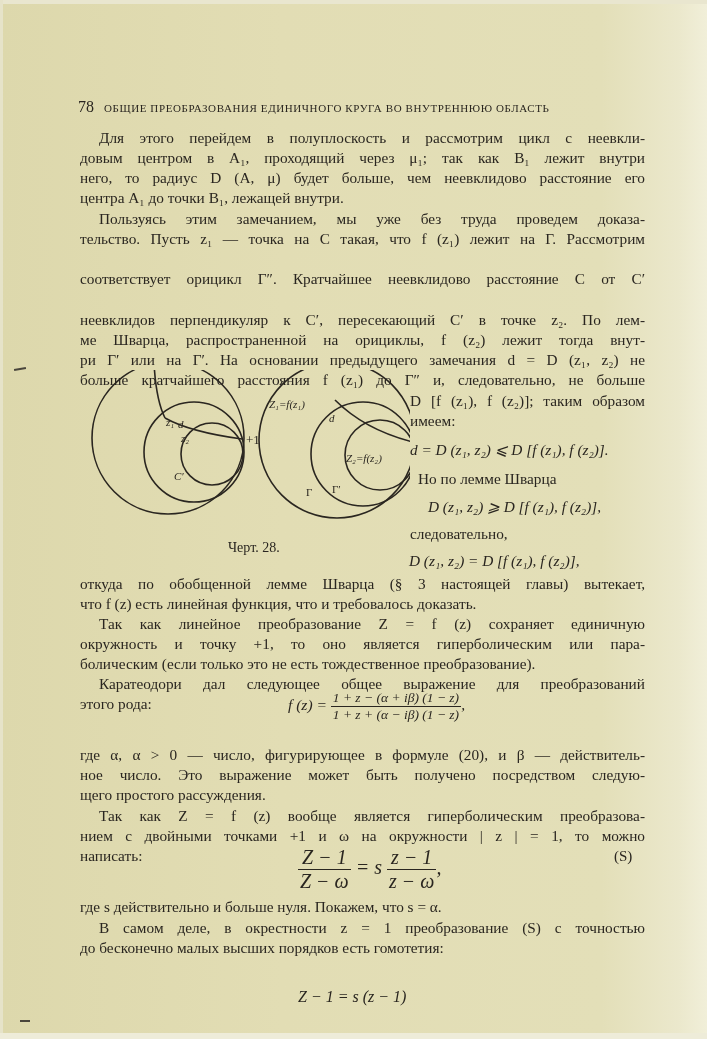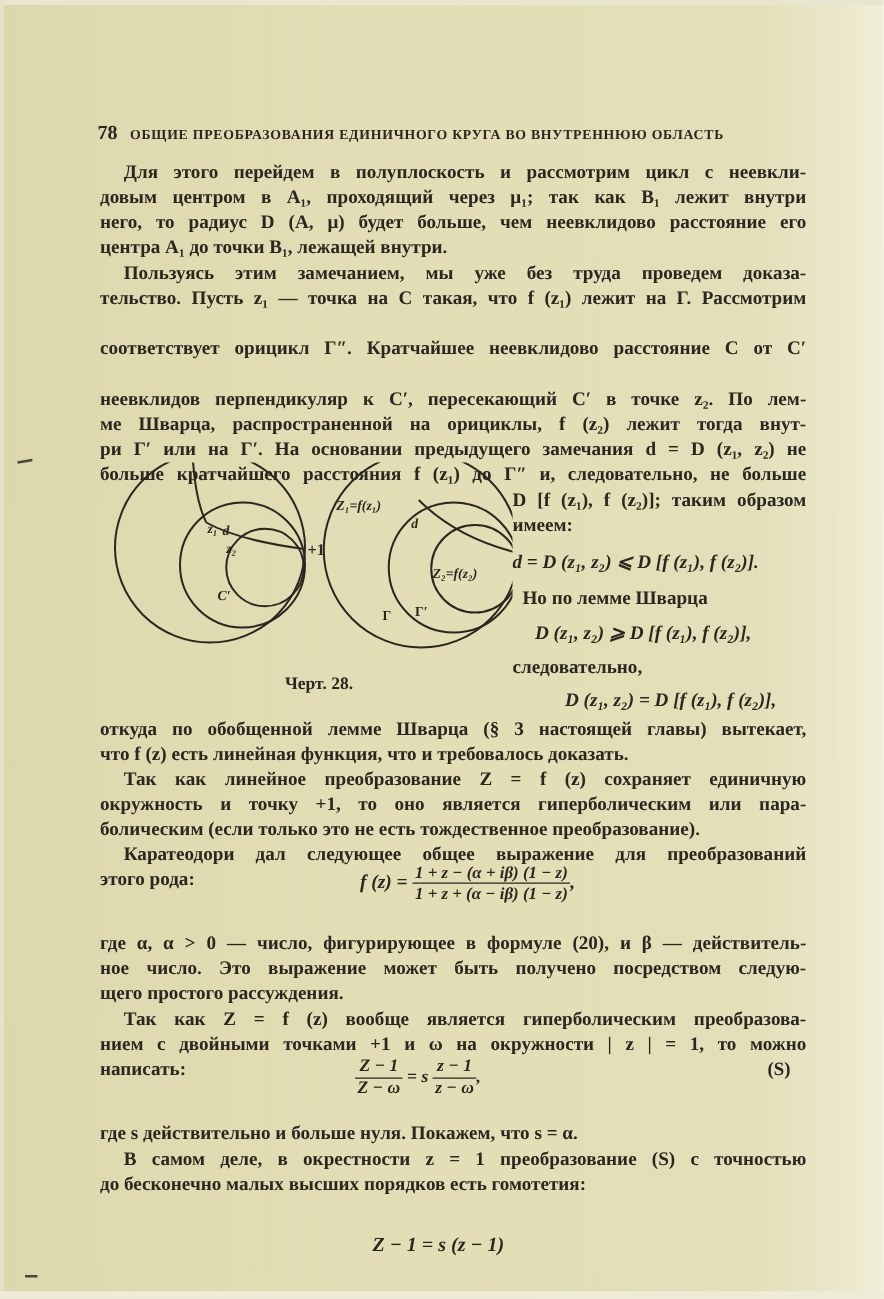--- a/index.html
+++ b/index.html
@@ -5,21 +5,21 @@
   html, body { margin:0; padding:0; }
   body {
     width:707px; height:1039px; overflow:hidden; position:relative;
     background: linear-gradient(90deg, #ddd8ac 0%, #e2ddb4 40%, #e3dfb8 85%, #ebe8cc 96%, #f1efd9 100%);
     font-family: "Liberation Serif", "DejaVu Serif", serif;
     color:#2a2620;
   }
   .topstrip { position:absolute; left:0; top:0; width:707px; height:4px; background:#e9e6cf; }
   .botstrip { position:absolute; left:0; bottom:0; width:707px; height:6px; background:#eeecd9; }
   .leftstrip { position:absolute; left:0; top:0; width:3px; height:1039px; background:#e6e3c9; }
-  .page { position:absolute; left:0; top:0; width:707px; height:775px;font-weight:bold; }
+  .page { position:absolute; left:0; top:0; width:707px; height:775px; }
   .running-head { position:absolute; left:78px; top:98px; white-space:nowrap; font-size:11px; letter-spacing:0.6px; }
   .running-head .num { font-size:16px; margin-right:10px; letter-spacing:0; }
   .line { position:absolute; left:80px; width:565px; font-size:15.3px; line-height:20px; white-space:nowrap; text-align:justify; text-align-last:justify; }
   .line.indent { left:99px; width:546px; }
   .line.last { text-align-last:left; }
   .rline { position:absolute; left:410px; font-size:15.3px; line-height:20px; white-space:nowrap; }
   i, .it { font-style:italic; }
   .formula { position:absolute; font-size:15.5px; font-style:italic; white-space:nowrap; }
   .caption { position:absolute; left:228px; top:540px; font-size:14px; }
   .frac { display:inline-block; vertical-align:middle; text-align:center; }
@@ -55,21 +55,21 @@
   <div class="line" style="top:310px">неевклидов перпендикуляр к C′, пересекающий C′ в точке z₂. По лем-</div>
   <div class="line" style="top:350px">ри Γ′ или на Γ′. На основании предыдущего замечания d = D (z₁, z₂) не</div>
   <div class="line" style="top:370px">больше кратчайшего расстояния f (z₁) до Γ″ и, следовательно, не больше</div>
 
   <div class="rline" style="top:391px; left:410px; width:235px; text-align:justify; text-align-last:justify;">D [f (z₁), f (z₂)]; таким образом</div>
   <div class="rline" style="top:411px">имеем:</div>
   <div class="rline it" style="top:440px; left:410px">d = D (z₁, z₂) ⩽ D [f (z₁), f (z₂)].</div>
   <div class="rline" style="top:469px; left:418px">Но по лемме Шварца</div>
   <div class="rline it" style="top:497px; left:428px">D (z₁, z₂) ⩾ D [f (z₁), f (z₂)],</div>
   <div class="rline" style="top:524px; left:410px">следовательно,</div>
-  <div class="rline it" style="top:551px; left:452px">D (z₁, z₂) = D [f (z₁), f (z₂)],</div>
+  <div class="rline it" style="top:551px; left:409px">D (z₁, z₂) = D [f (z₁), f (z₂)],</div>
 
   <div class="figure">
     <svg width="330" height="160" viewBox="0 0 330 160">
       <g fill="none" stroke="#2a2620" stroke-width="1.6">
 
         <circle cx="88" cy="68" r="76"></circle>
         <circle cx="114" cy="82" r="50"></circle>
         <circle cx="132" cy="84" r="31"></circle>
         <path d="M74,-7 Q76,30 85,48"></path>
         <path d="M85,48 Q110,62 162,69"></path>
@@ -115,21 +115,21 @@
   </div>
 
   <div class="line" style="top:745px">где α, α &gt; 0 — число, фигурирующее в формуле (20), и β — действитель-</div>
   <div class="line" style="top:765px">ное число. Это выражение может быть получено посредством следую-</div>
   <div class="line last" style="top:785px">щего простого рассуждения.</div>
 
   <div class="line indent" style="top:806px">Так как Z = f (z) вообще является гиперболическим преобразова-</div>
   <div class="line" style="top:826px">нием с двойными точками +1 и ω на окружности | z | = 1, то можно</div>
   <div class="line last" style="top:846px">написать:</div>
 
-  <div class="formula" style="left:284px; top:846px; font-size:14px">
+  <div class="formula" style="left:298px; top:846px; font-size:20px">
     <span class="frac">
       <span class="num">Z − 1</span>
       <span class="den">Z − ω</span>
     </span>
     <span>= s</span>
     <span class="frac">
       <span class="num">z − 1</span>
       <span class="den">z − ω</span>
     </span><span>,</span>
   </div>

